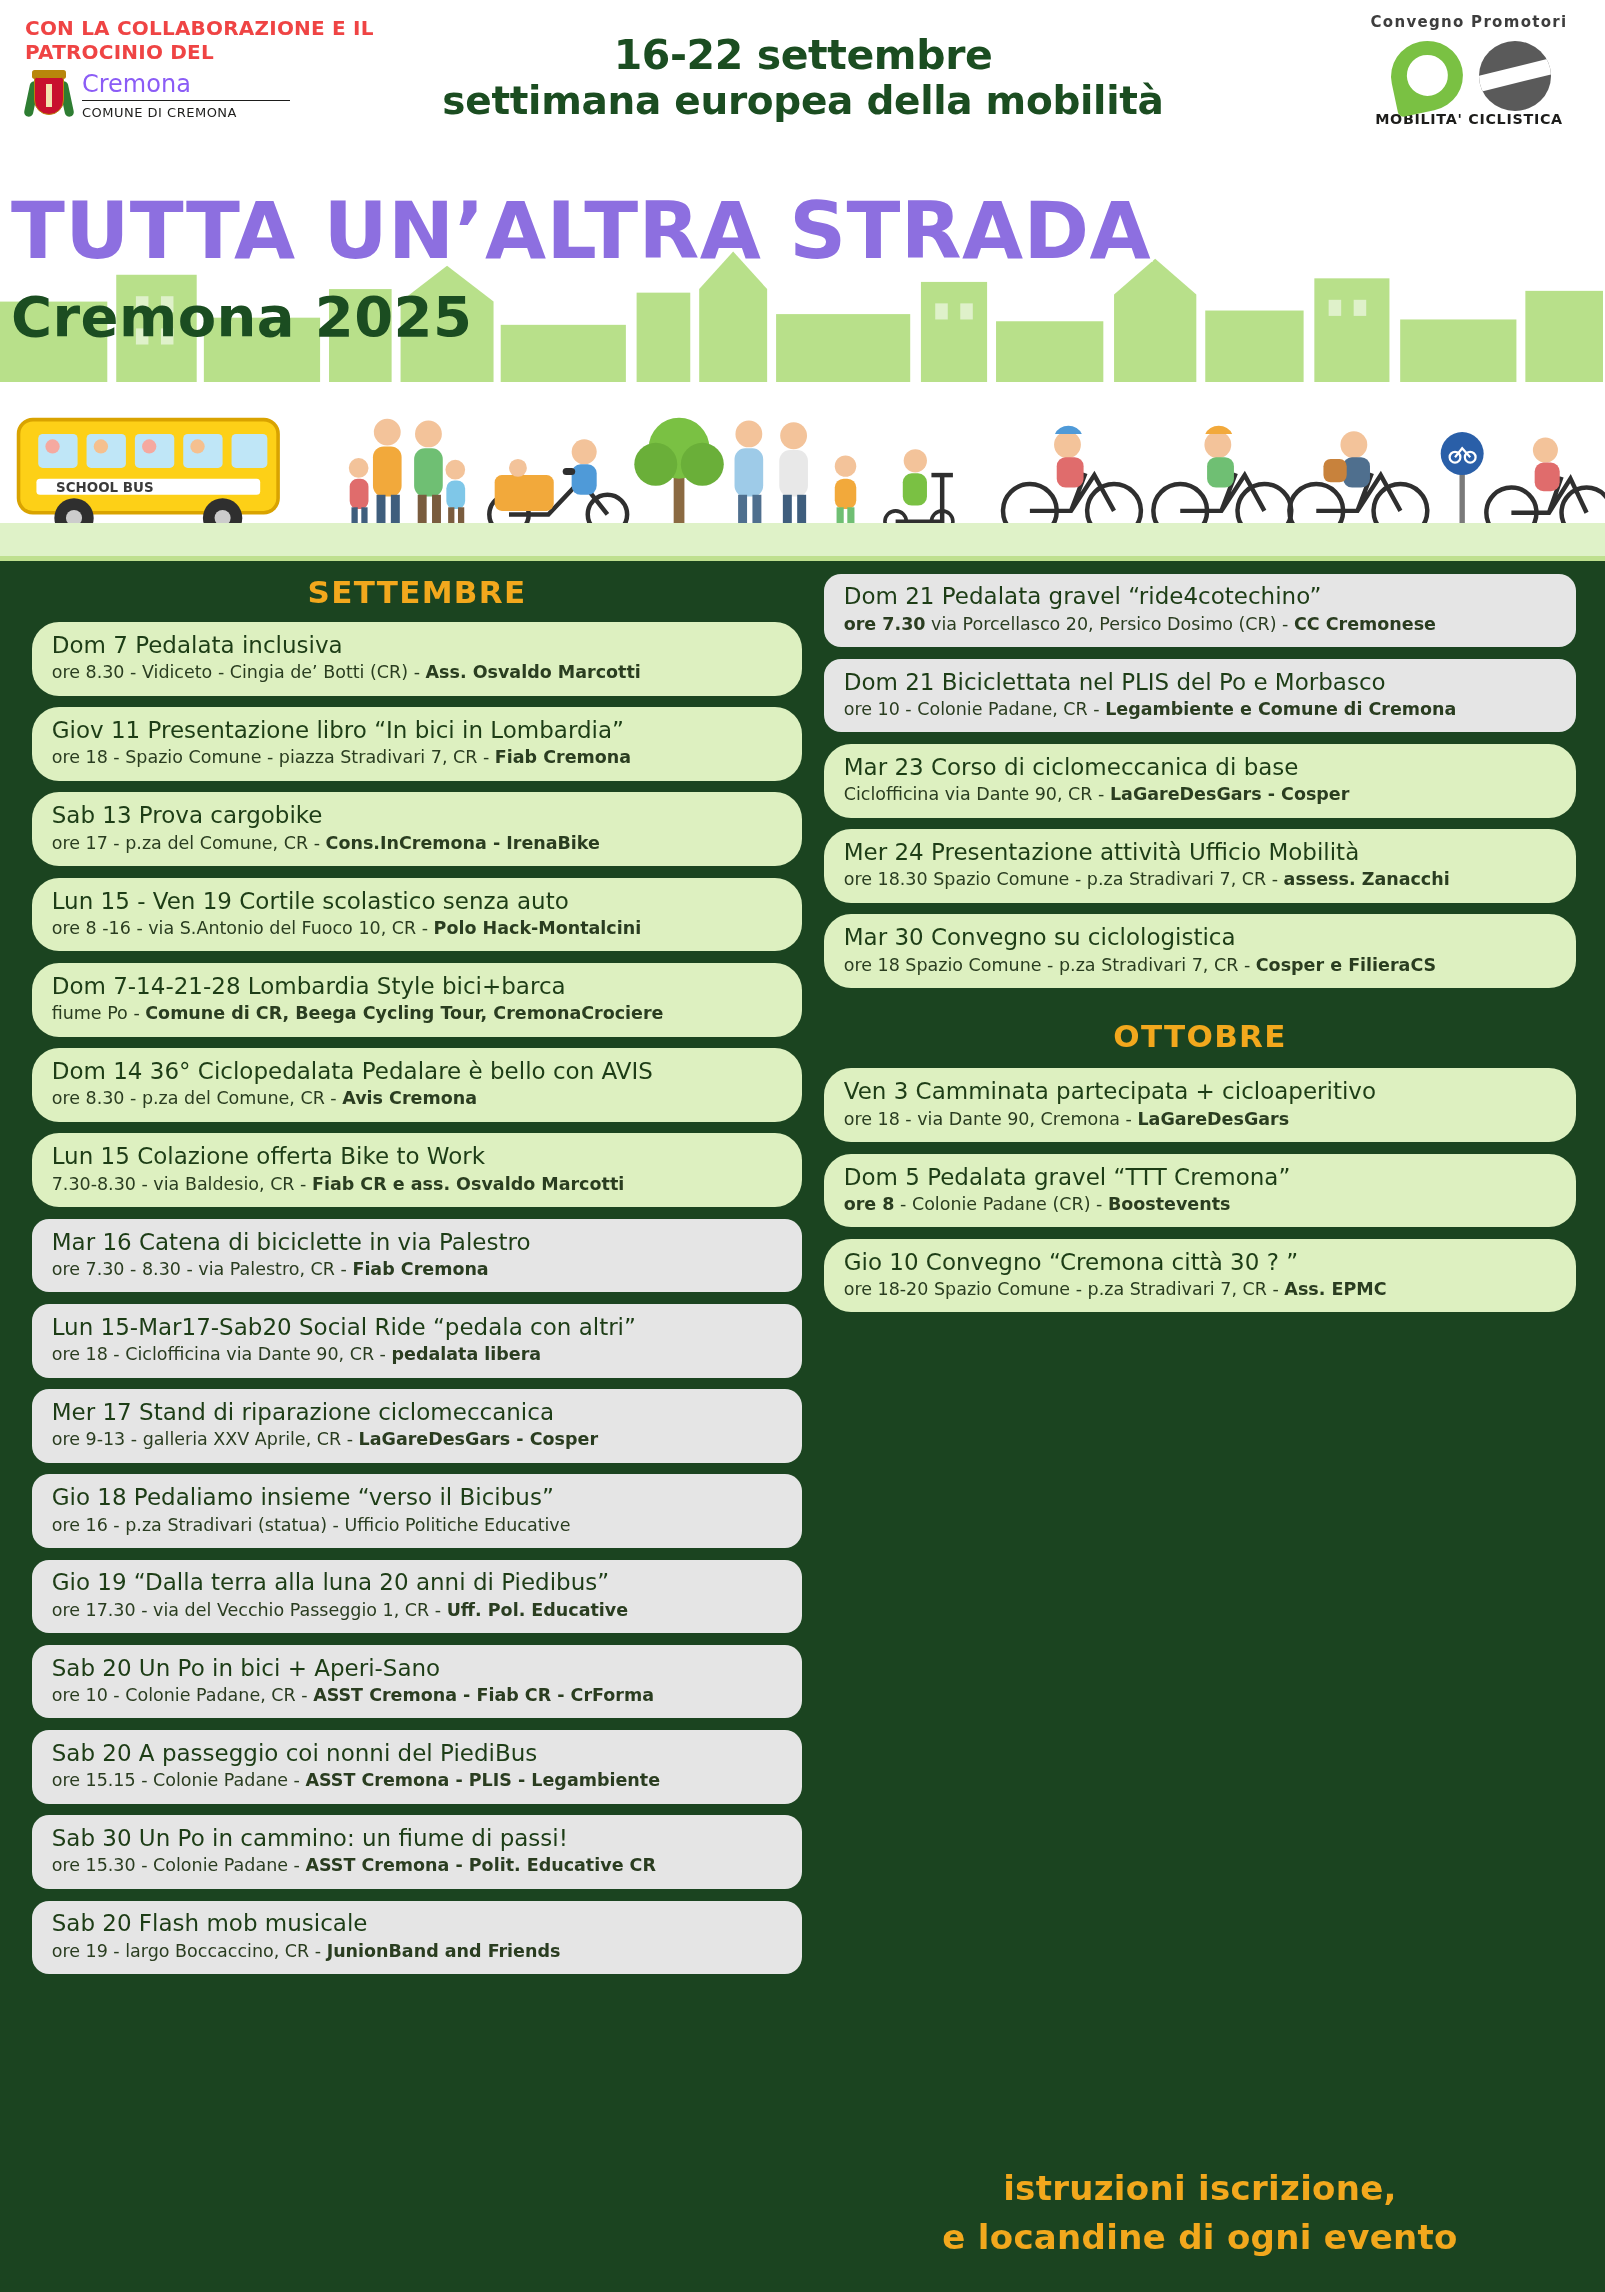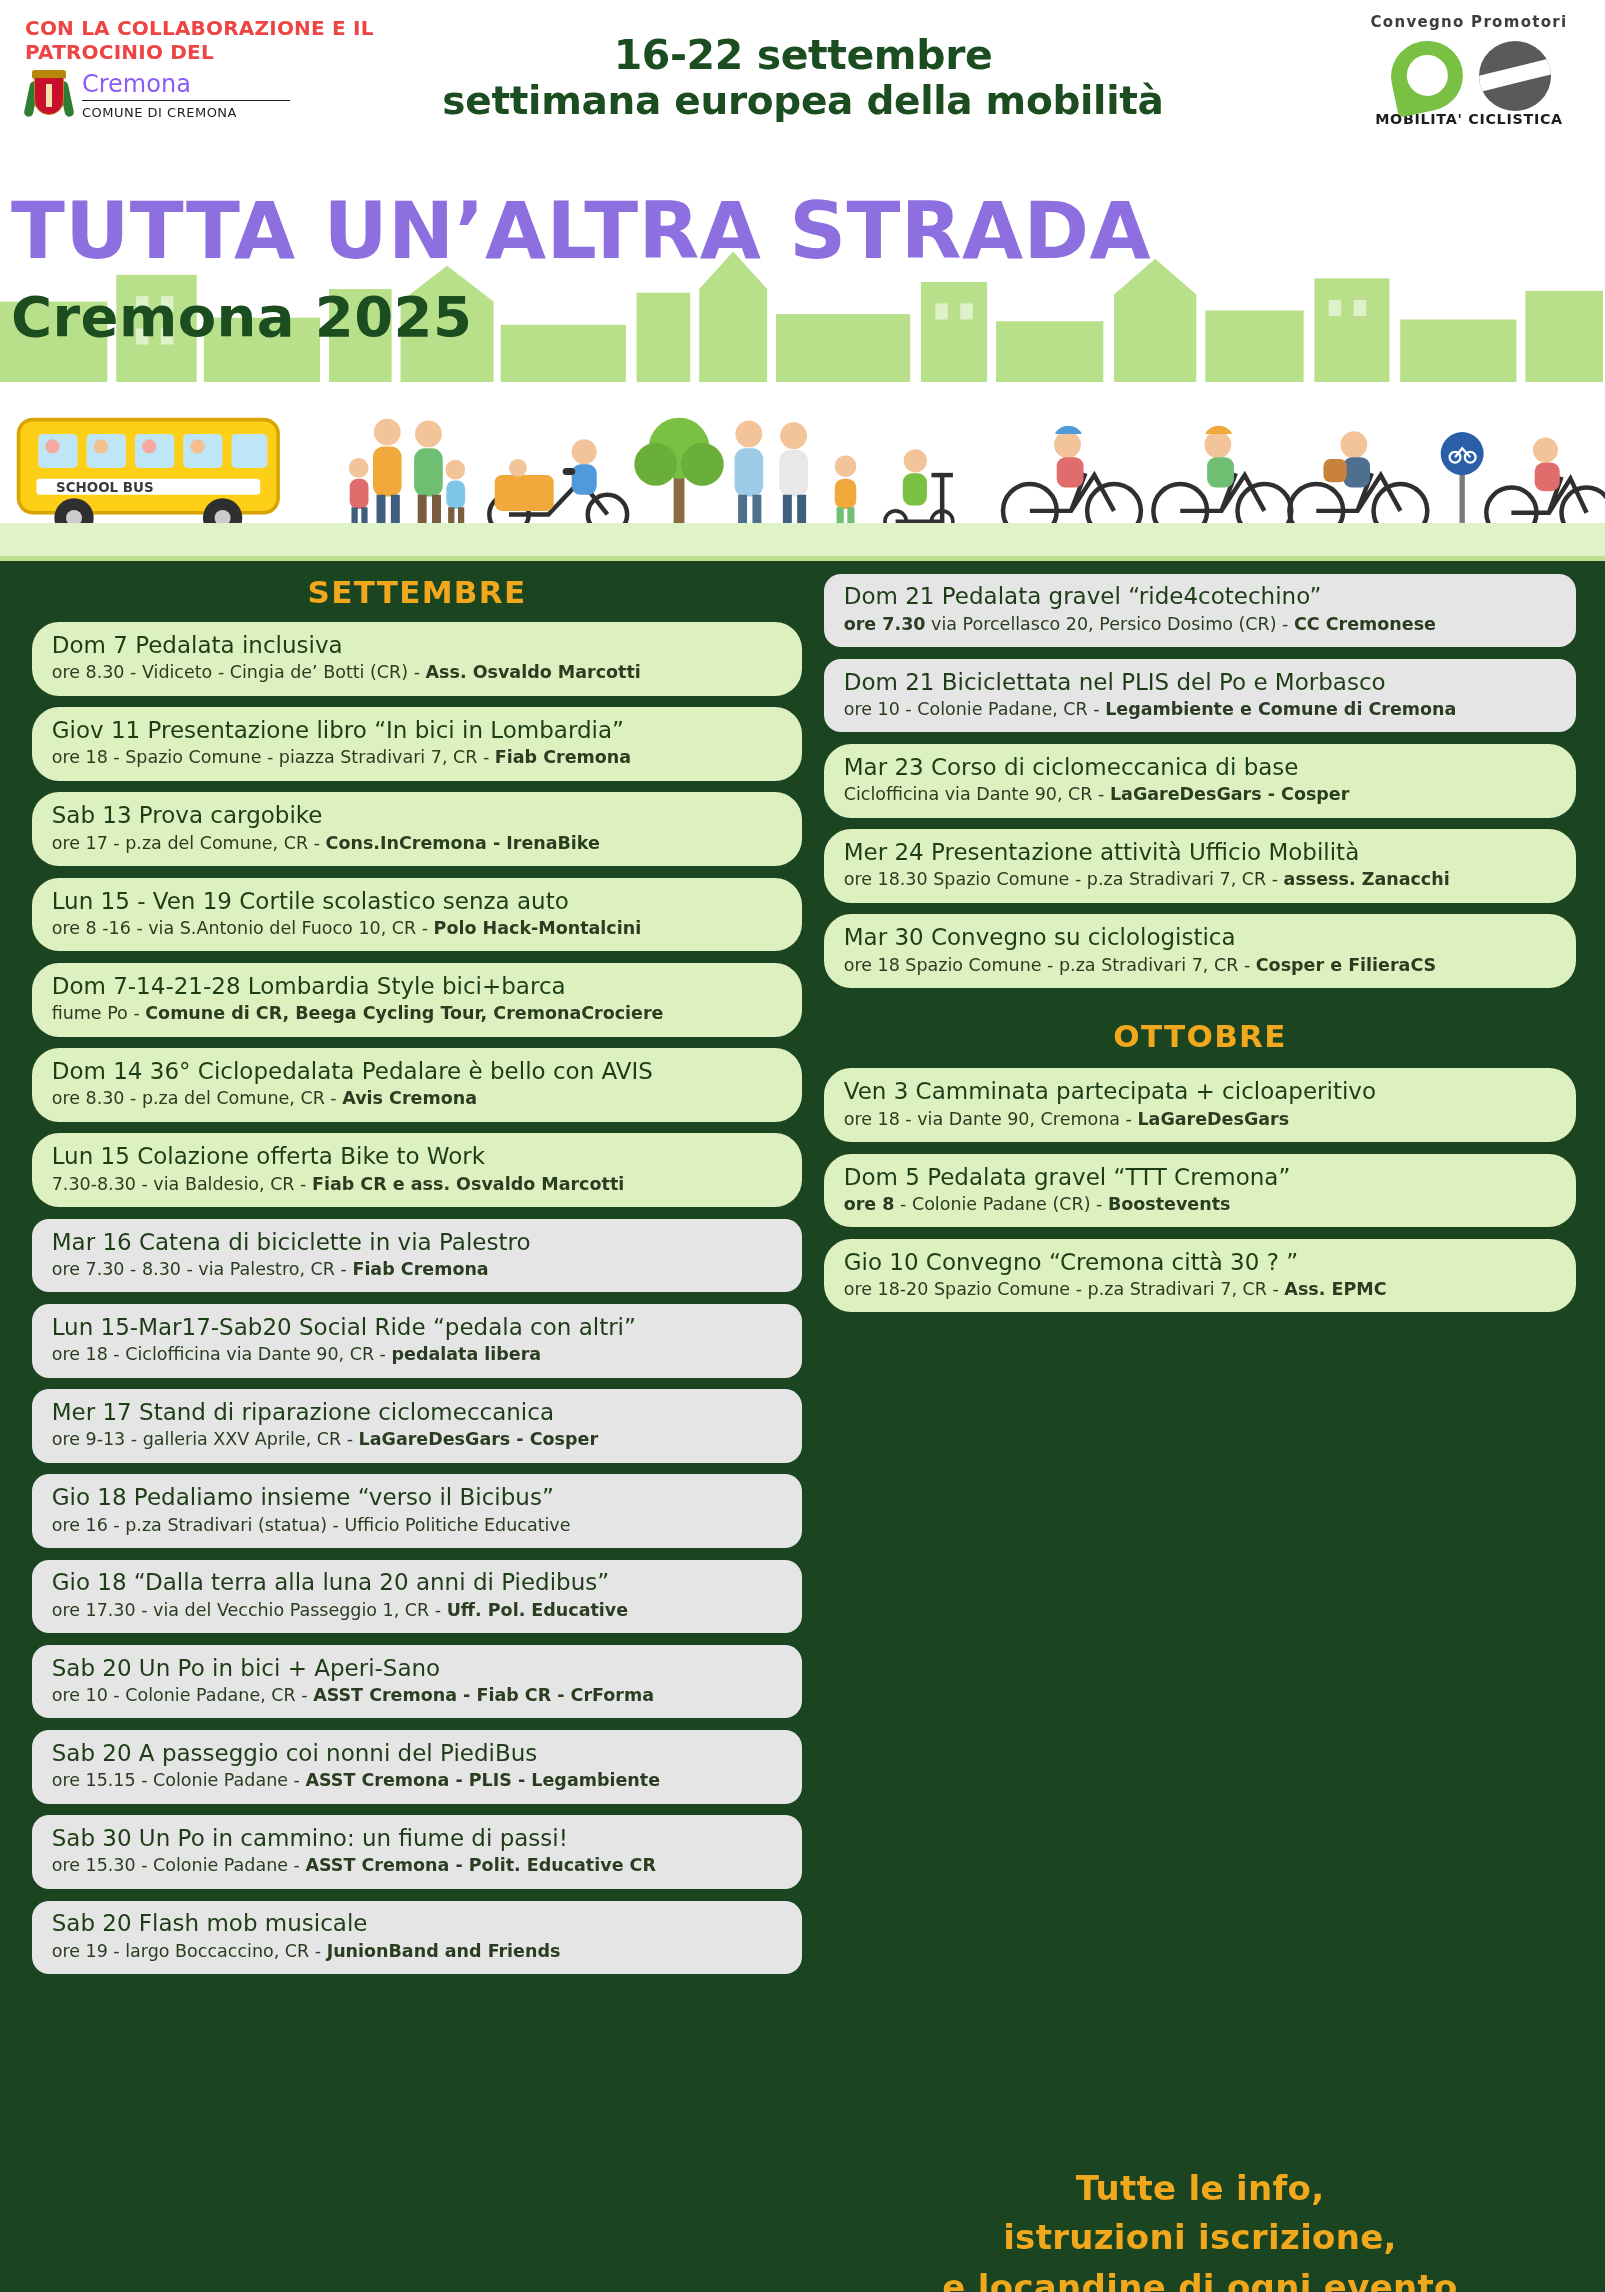--- a/index.html
+++ b/index.html
@@ -550,21 +550,21 @@
           </div>
           <div class="ev olive">
             <div class="ev-title">Mer 17 Stand di riparazione ciclomeccanica</div>
             <div class="ev-sub"><span>ore 9-13 - galleria XXV Aprile, CR - </span><b>LaGareDesGars - Cosper</b></div>
           </div>
           <div class="ev olive">
             <div class="ev-title">Gio 18 Pedaliamo insieme “verso il Bicibus”</div>
             <div class="ev-sub"><span>ore 16 - p.za Stradivari (statua) - Ufficio Politiche Educative</span></div>
           </div>
           <div class="ev olive">
-            <div class="ev-title">Gio 18 “Dalla terra alla luna 20 anni di Piedibus”</div>
+            <div class="ev-title">Gio 19 “Dalla terra alla luna 20 anni di Piedibus”</div>
             <div class="ev-sub"><span>ore 17.30 - via del Vecchio Passeggio 1, CR - </span><b>Uff. Pol. Educative</b></div>
           </div>
           <div class="ev olive">
             <div class="ev-title">Sab 20 Un Po in bici + Aperi-Sano</div>
             <div class="ev-sub"><span>ore 10 - Colonie Padane, CR - </span><b>ASST Cremona - Fiab CR - CrForma</b></div>
           </div>
           <div class="ev olive">
             <div class="ev-title">Sab 20 A passeggio coi nonni del PiediBus</div>
             <div class="ev-sub"><span>ore 15.15 - Colonie Padane - </span><b>ASST Cremona - PLIS - Legambiente</b></div>
           </div>
@@ -615,21 +615,20 @@
           </div>
           <div class="ev light">
             <div class="ev-title">Gio 10 Convegno “Cremona città 30 ? ”</div>
             <div class="ev-sub"><span>ore 18-20 Spazio Comune - p.za Stradivari 7, CR - </span><b>Ass. EPMC</b></div>
           </div>
         </div>
     </div>
 
     <div class="promo">
       <div id="promo-lines">
-          <div class="promo-line">Tutte le info,</div>
           <div class="promo-line">istruzioni iscrizione,</div>
           <div class="promo-line">e locandine di ogni evento</div>
         </div>
     </div>
 
   </div>
 </div>
 
 
 </body></html>

